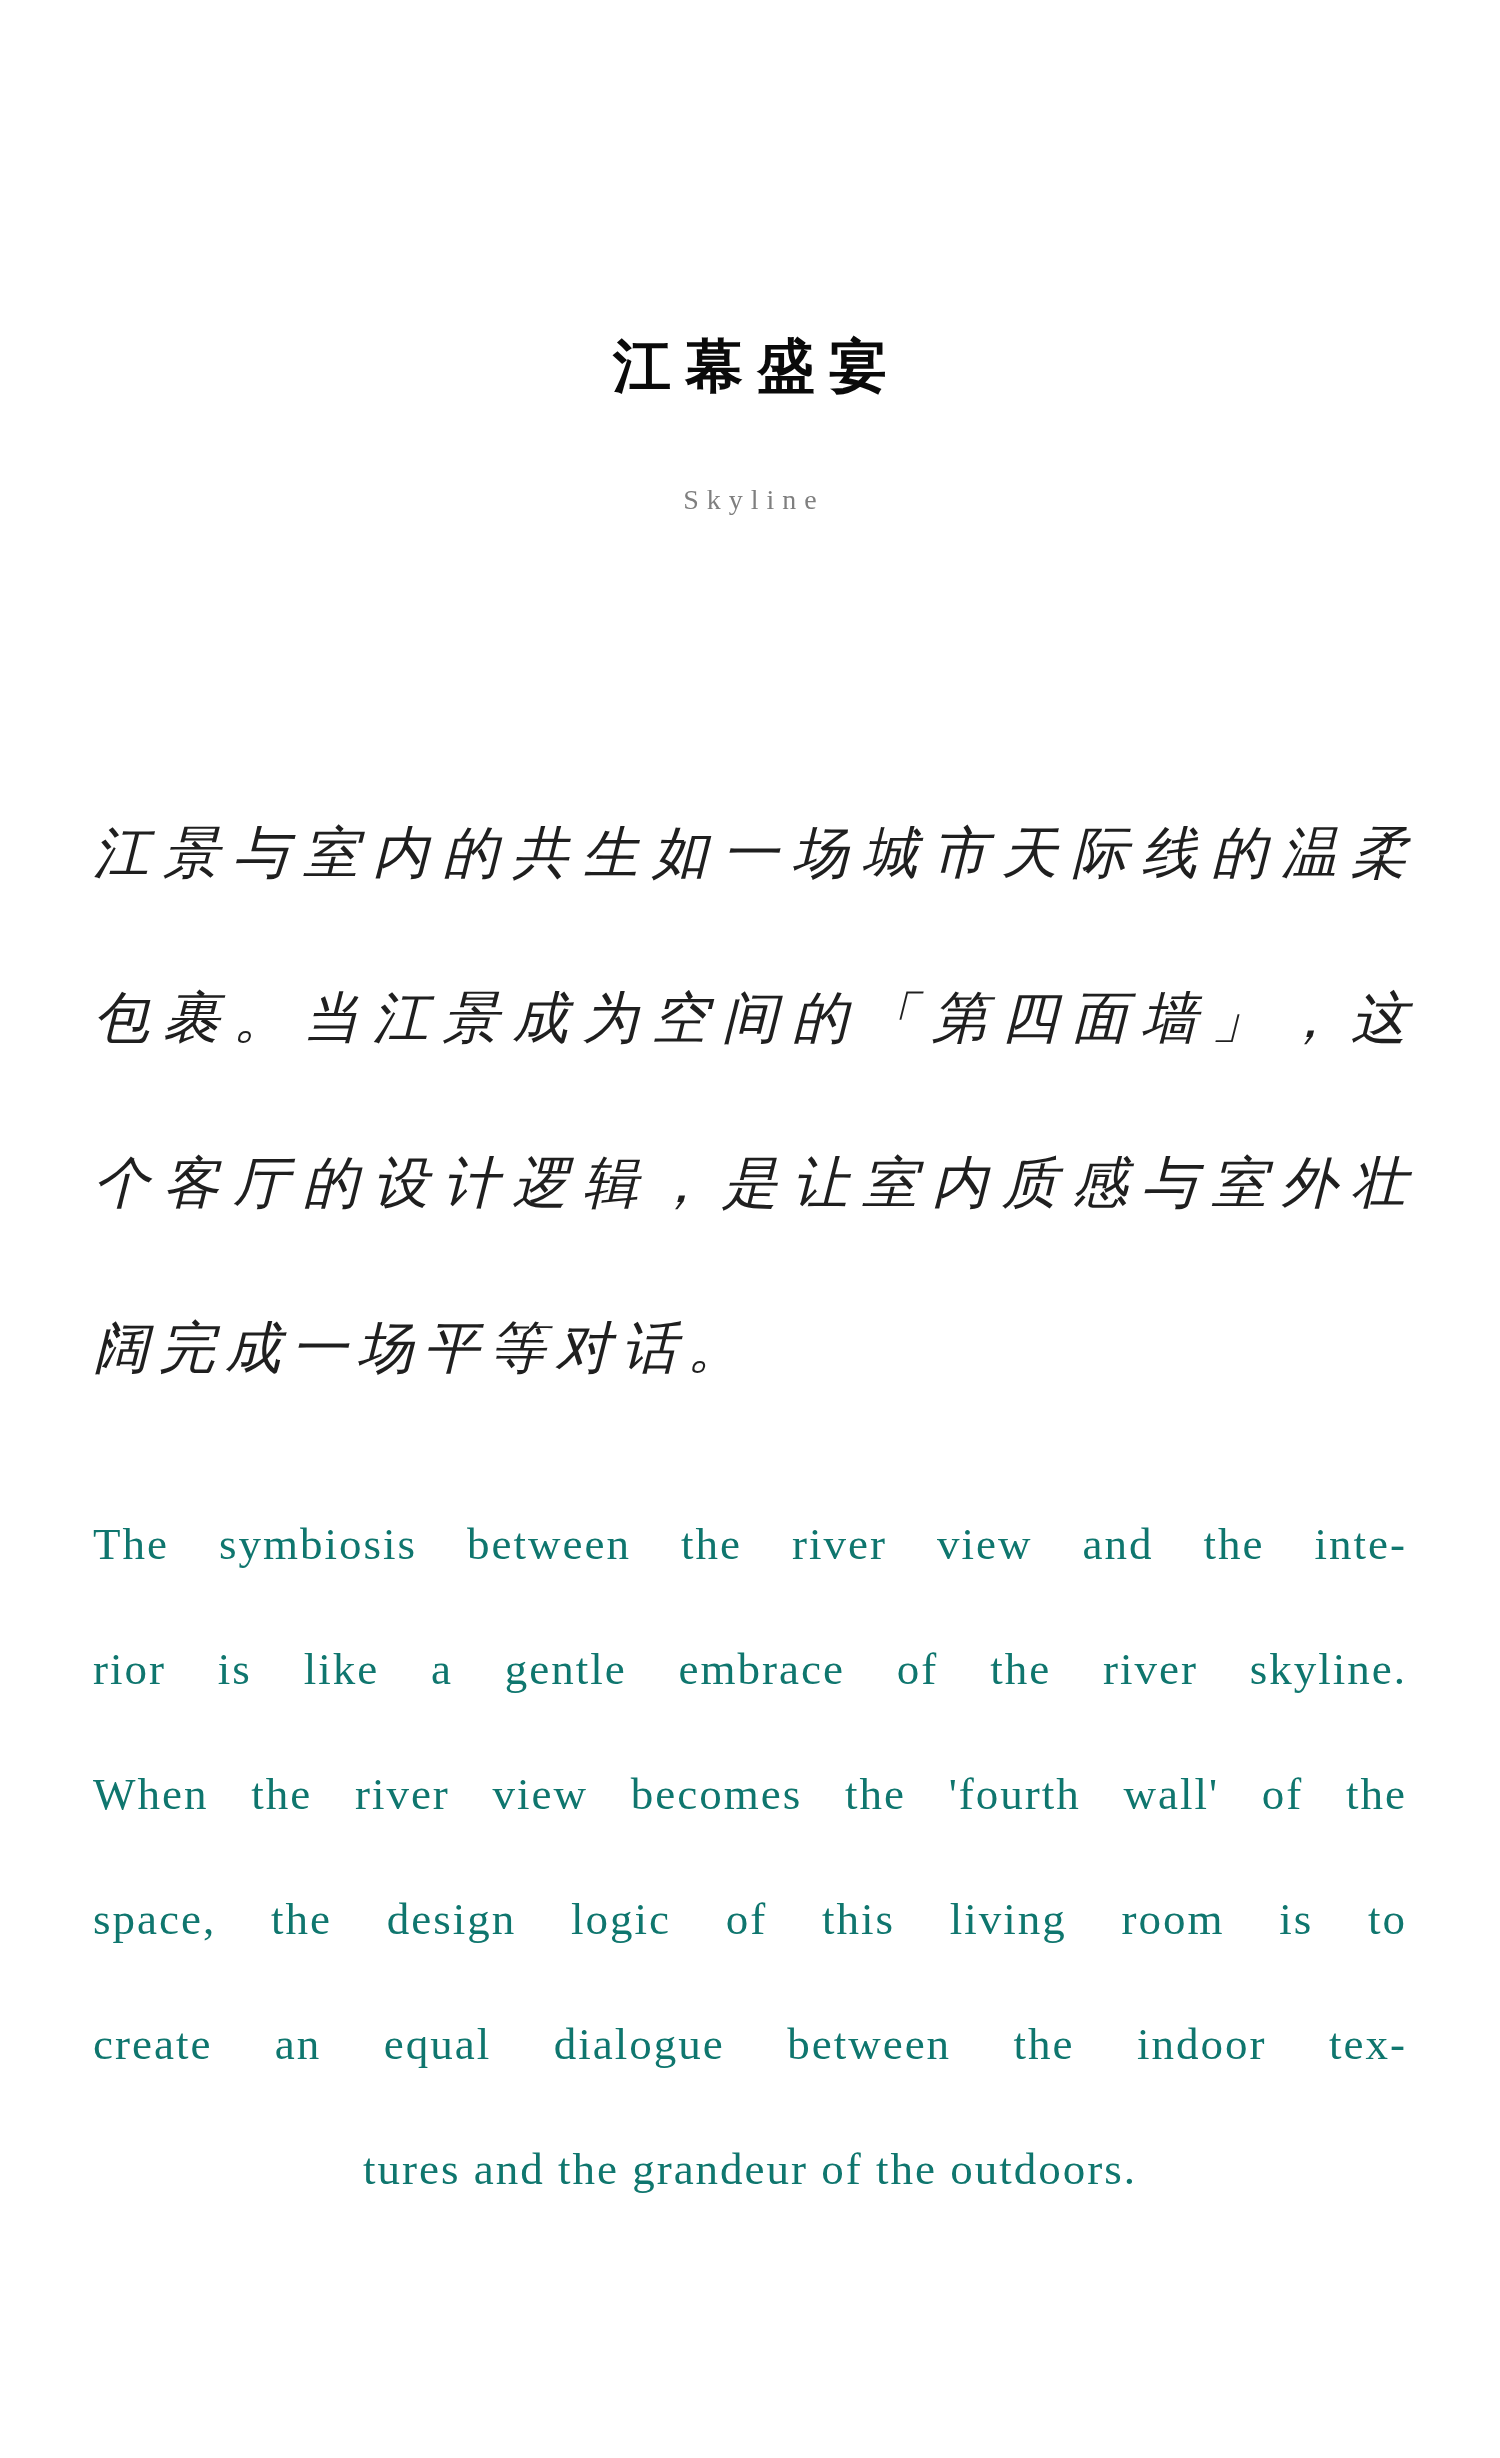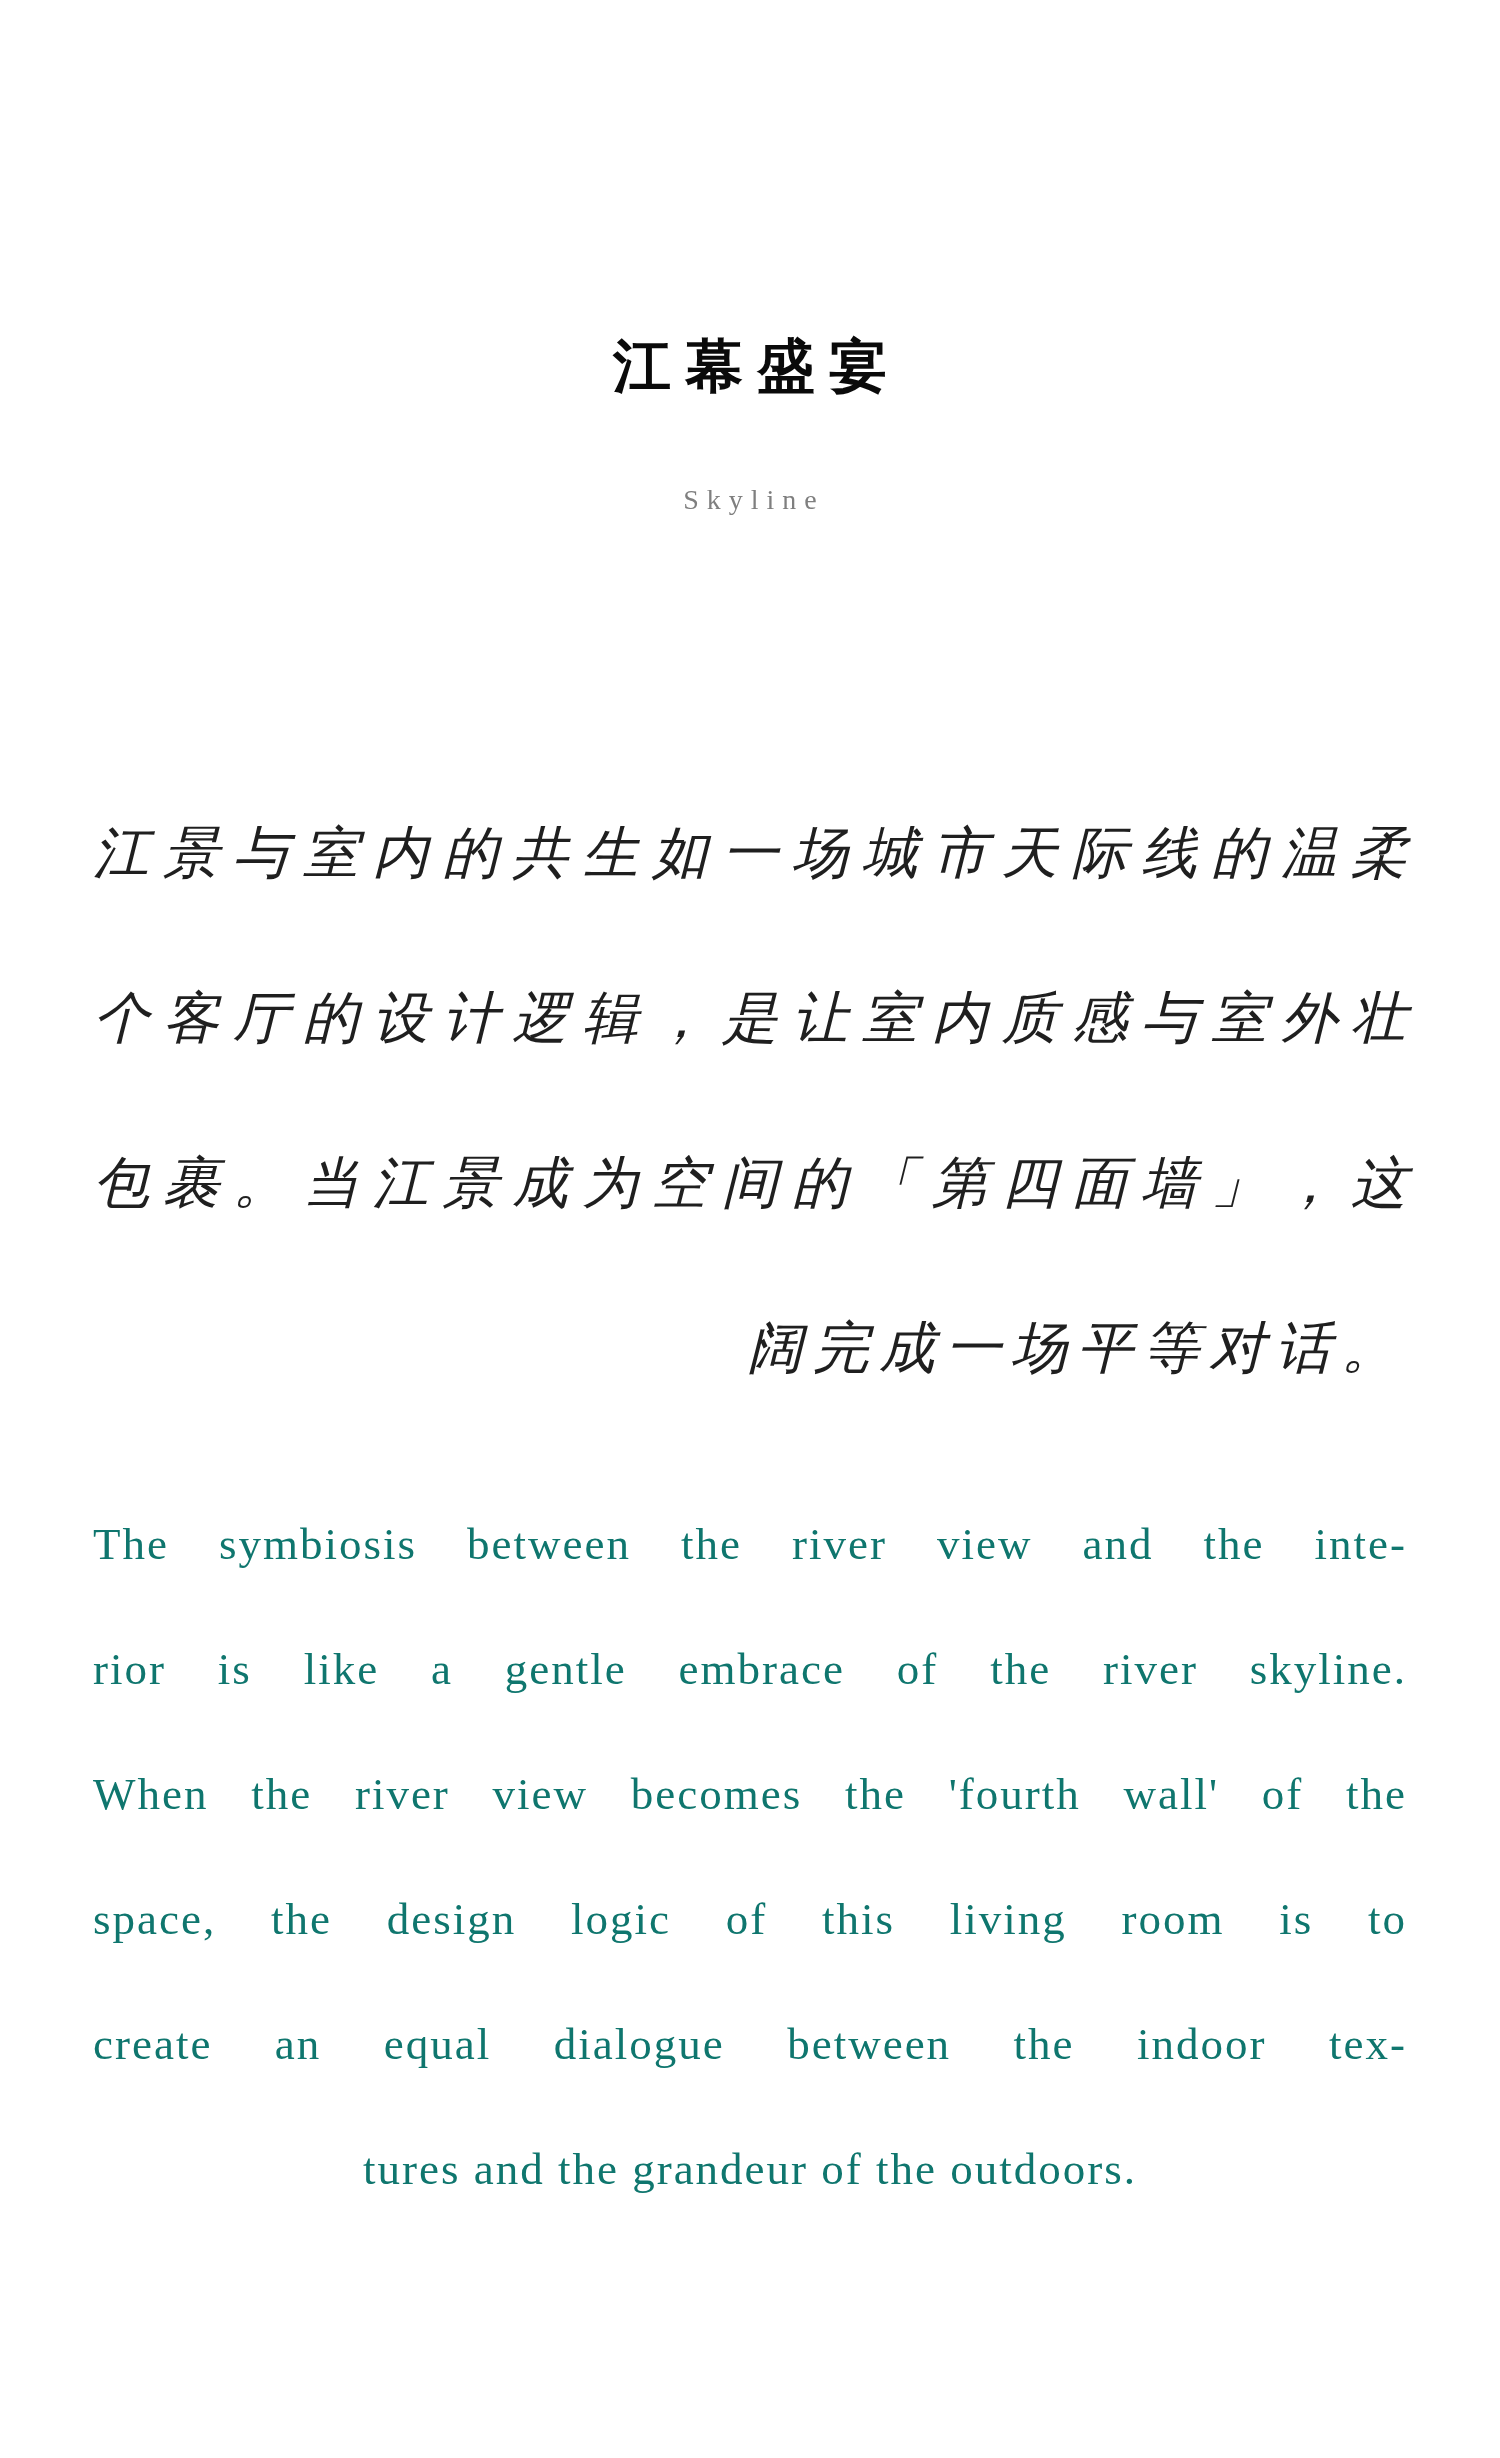--- a/index.html
+++ b/index.html
@@ -57,21 +57,21 @@
     white-space: nowrap;
     font-style: italic;
   }
   .cn-line.just {
     white-space: normal;
     text-align: justify;
     text-align-last: justify;
     letter-spacing: 0;
   }
   .cn-line.last {
-    text-align: right;
+    text-align: left;
     letter-spacing: 10px;
     margin-bottom: 0;
   }
   .en-para {
     margin-top: 140px;
     color: #0f766e;
     font-family: "Liberation Serif", serif;
     font-weight: 400;
   }
   .en-line {
@@ -93,22 +93,22 @@
 <body>
 
 <div class="page">
 
   <h1 class="title">江幕盛宴</h1>
 
   <div class="subtitle">Skyline</div>
 
   <div class="cn-para">
     <div class="cn-line just">江景与室内的共生如一场城市天际线的温柔</div>
+    <div class="cn-line just">包裹。当江景成为空间的「第四面墙」，这</div>
     <div class="cn-line just">个客厅的设计逻辑，是让室内质感与室外壮</div>
-    <div class="cn-line just">包裹。当江景成为空间的「第四面墙」，这</div>
     <div class="cn-line last">阔完成一场平等对话。</div>
   </div>
 
   <div class="en-para">
     <div class="en-line just">The symbiosis between the river view and the inte-</div>
     <div class="en-line just">rior is like a gentle embrace of the river skyline.</div>
     <div class="en-line just">When the river view becomes the 'fourth wall' of the</div>
     <div class="en-line just">space, the design logic of this living room is to</div>
     <div class="en-line just">create an equal dialogue between the indoor tex-</div>
     <div class="en-line last">tures and the grandeur of the outdoors.</div>

